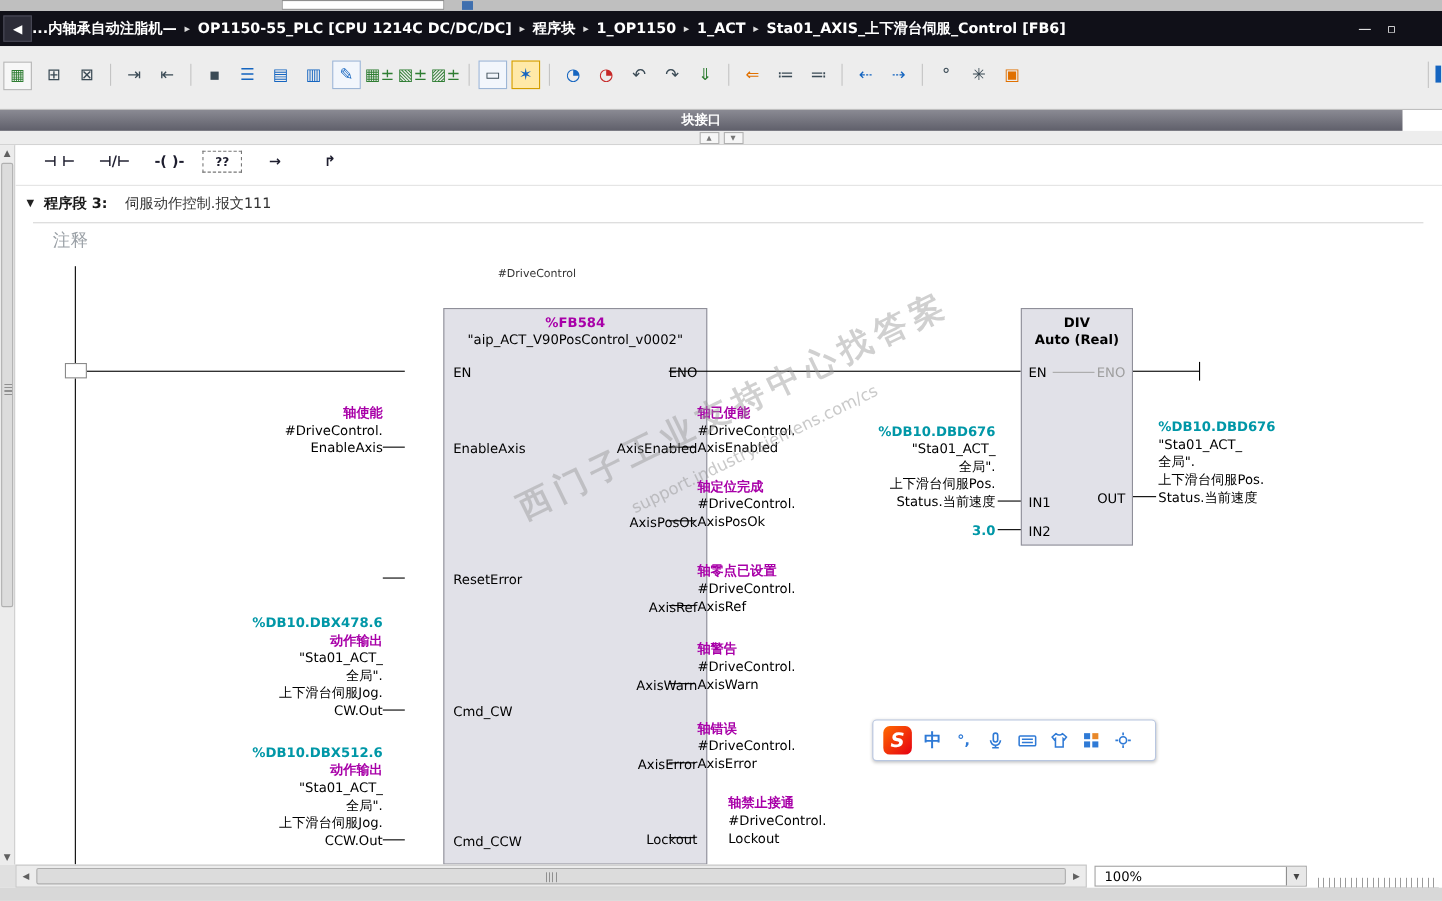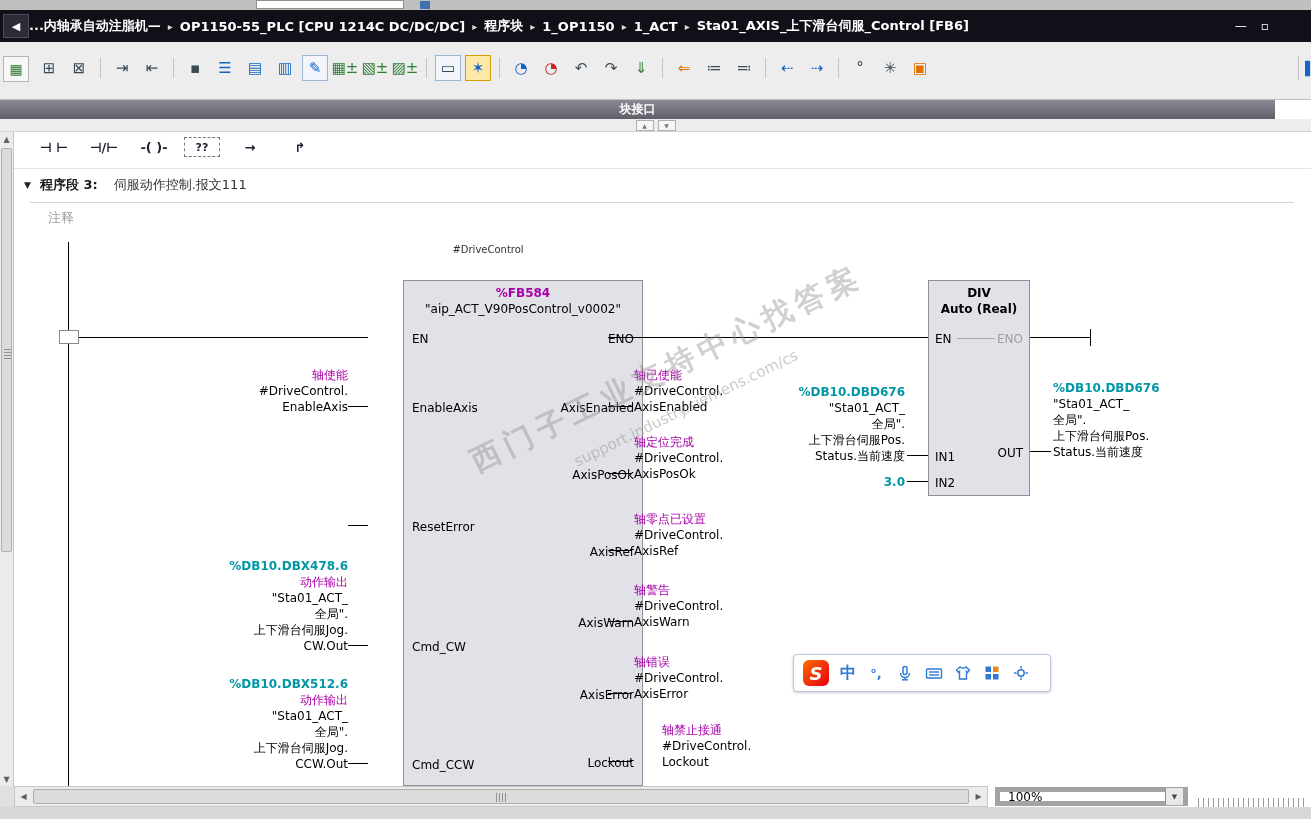--- a/index.html
+++ b/index.html
@@ -54,39 +54,39 @@
   .lad-item{height:24px;min-width:30px;padding:0 5px;display:flex;align-items:center;justify-content:center;
             font-size:13px;font-weight:bold;color:#1d1d2e;white-space:nowrap;}
   .lad-item.boxed{border:1px dashed #777;font-size:11px;height:18px;min-width:24px;}
   .lad-sep-line{position:absolute;left:0;top:36px;width:1297px;height:1px;background:#e3e3e3;}
 
   .net-header{position:absolute;left:10px;top:44px;display:flex;align-items:center;font-size:13px;color:#1a1a1a;}
   .net-caret{font-size:9px;margin-right:9px;color:#222;}
   .net-num{font-weight:bold;}
   .net-title{margin-left:16px;color:#333;}
   .net-underline{position:absolute;left:16px;top:70px;width:1264px;height:1px;background:#d6d6d6;}
-  .net-comment{position:absolute;left:34px;top:77px;font-size:13px;color:#9aa0a6;}
+  .net-comment{position:absolute;left:34px;top:77px;font-size:16px;color:#9aa0a6;}
 
   .wire{position:absolute;background:#000;}
   .gwire{position:absolute;background:#a8a8a8;}
 
   .box{position:absolute;background:#e1e1e8;border:1px solid #8f8f99;box-sizing:border-box;}
   .bt{position:absolute;left:0;right:0;text-align:center;height:16px;line-height:16px;font-size:12px;white-space:nowrap;}
   .fbnum{top:4px;color:#a800a8;font-weight:bold;}
   .fbname{top:20px;color:#000;}
   .divt{top:4px;font-weight:bold;}
   .divs{top:20px;font-weight:bold;}
   .pin{position:absolute;height:16px;line-height:16px;font-size:12px;color:#000;white-space:nowrap;}
   .pr{text-align:right;}
   .gray{color:#9e9e9e;}
 
   .opblock{position:absolute;}
   .opblock.r{text-align:right;}
   .ln{height:16px;line-height:16px;font-size:12px;white-space:nowrap;}
-  .cmt{color:#a800a8;font-weight:normal;}
+  .cmt{color:#a800a8;font-weight:bold;}
   .addr{color:#0097a7;font-weight:bold;}
   .sym{color:#000;}
   .inst-label{position:absolute;left:354px;top:112px;width:240px;text-align:center;font-size:10px;color:#333;}
 
   .watermark{position:absolute;left:380px;top:215px;width:560px;transform:rotate(-26deg);text-align:center;
              pointer-events:none;z-index:3;}
   .wm1{font-size:30px;letter-spacing:6px;color:rgba(150,150,150,0.45);font-weight:bold;}
   .wm2{font-size:15px;margin-top:14px;color:rgba(150,150,150,0.5);}
 
   
@@ -98,21 +98,21 @@
   .ime-mode{color:#2f7ad6;font-size:16px;font-weight:bold;}
   .ime-ic{width:18px;height:18px;display:flex;align-items:center;justify-content:center;color:#2f7ad6;font-size:13px;font-weight:bold;}
 
   
   .hscroll{left:14px;top:786px;width:974px;height:21px;background:#ececec;border:1px solid #c6c6c6;box-sizing:border-box;}
   .hs-arrow{position:absolute;top:0;width:17px;height:19px;color:#606060;font-size:8px;display:flex;align-items:center;justify-content:center;}
   .hs-thumb{position:absolute;left:18px;right:18px;top:2px;bottom:2px;background:#dcdcdc;border:1px solid #adadad;border-radius:2px;}
   .hs-grip{position:absolute;left:50%;top:3px;width:11px;height:9px;margin-left:-5px;
            background:repeating-linear-gradient(90deg,#909090 0 1px,transparent 1px 3px);}
   .scroll-corner{left:0;top:786px;width:14px;height:21px;background:#e0e0e0;}
-  .zoom-combo{left:995px;top:787px;width:193px;height:19px;background:#fff;border:5px solid #a3a3a3;box-sizing:border-box;
+  .zoom-combo{left:995px;top:787px;width:193px;height:19px;background:#fff;border:1px solid #a3a3a3;box-sizing:border-box;
               display:flex;align-items:center;}
   .zoom-val{font-size:12px;padding-left:8px;flex:1;color:#000;}
   .zoom-dd{width:17px;height:17px;background:#e8e8e8;border-left:1px solid #8f8f8f;color:#444;font-size:7px;
            display:flex;align-items:center;justify-content:center;}
   .zoom-slider{left:1198px;top:790px;width:110px;height:22px;}
   .zs-ticks{position:absolute;left:0;bottom:4px;width:110px;height:9px;border-bottom:1px solid #8a8a8a;
             background:repeating-linear-gradient(90deg,#9a9a9a 0 1px,transparent 1px 5px);}
   .zs-marker{position:absolute;left:46px;bottom:0;width:0;height:0;border-left:4px solid transparent;
              border-right:4px solid transparent;border-bottom:5px solid #555;}
   .bottom-strip{left:0;top:807px;width:1311px;height:12px;background:#d8d8d8;}

